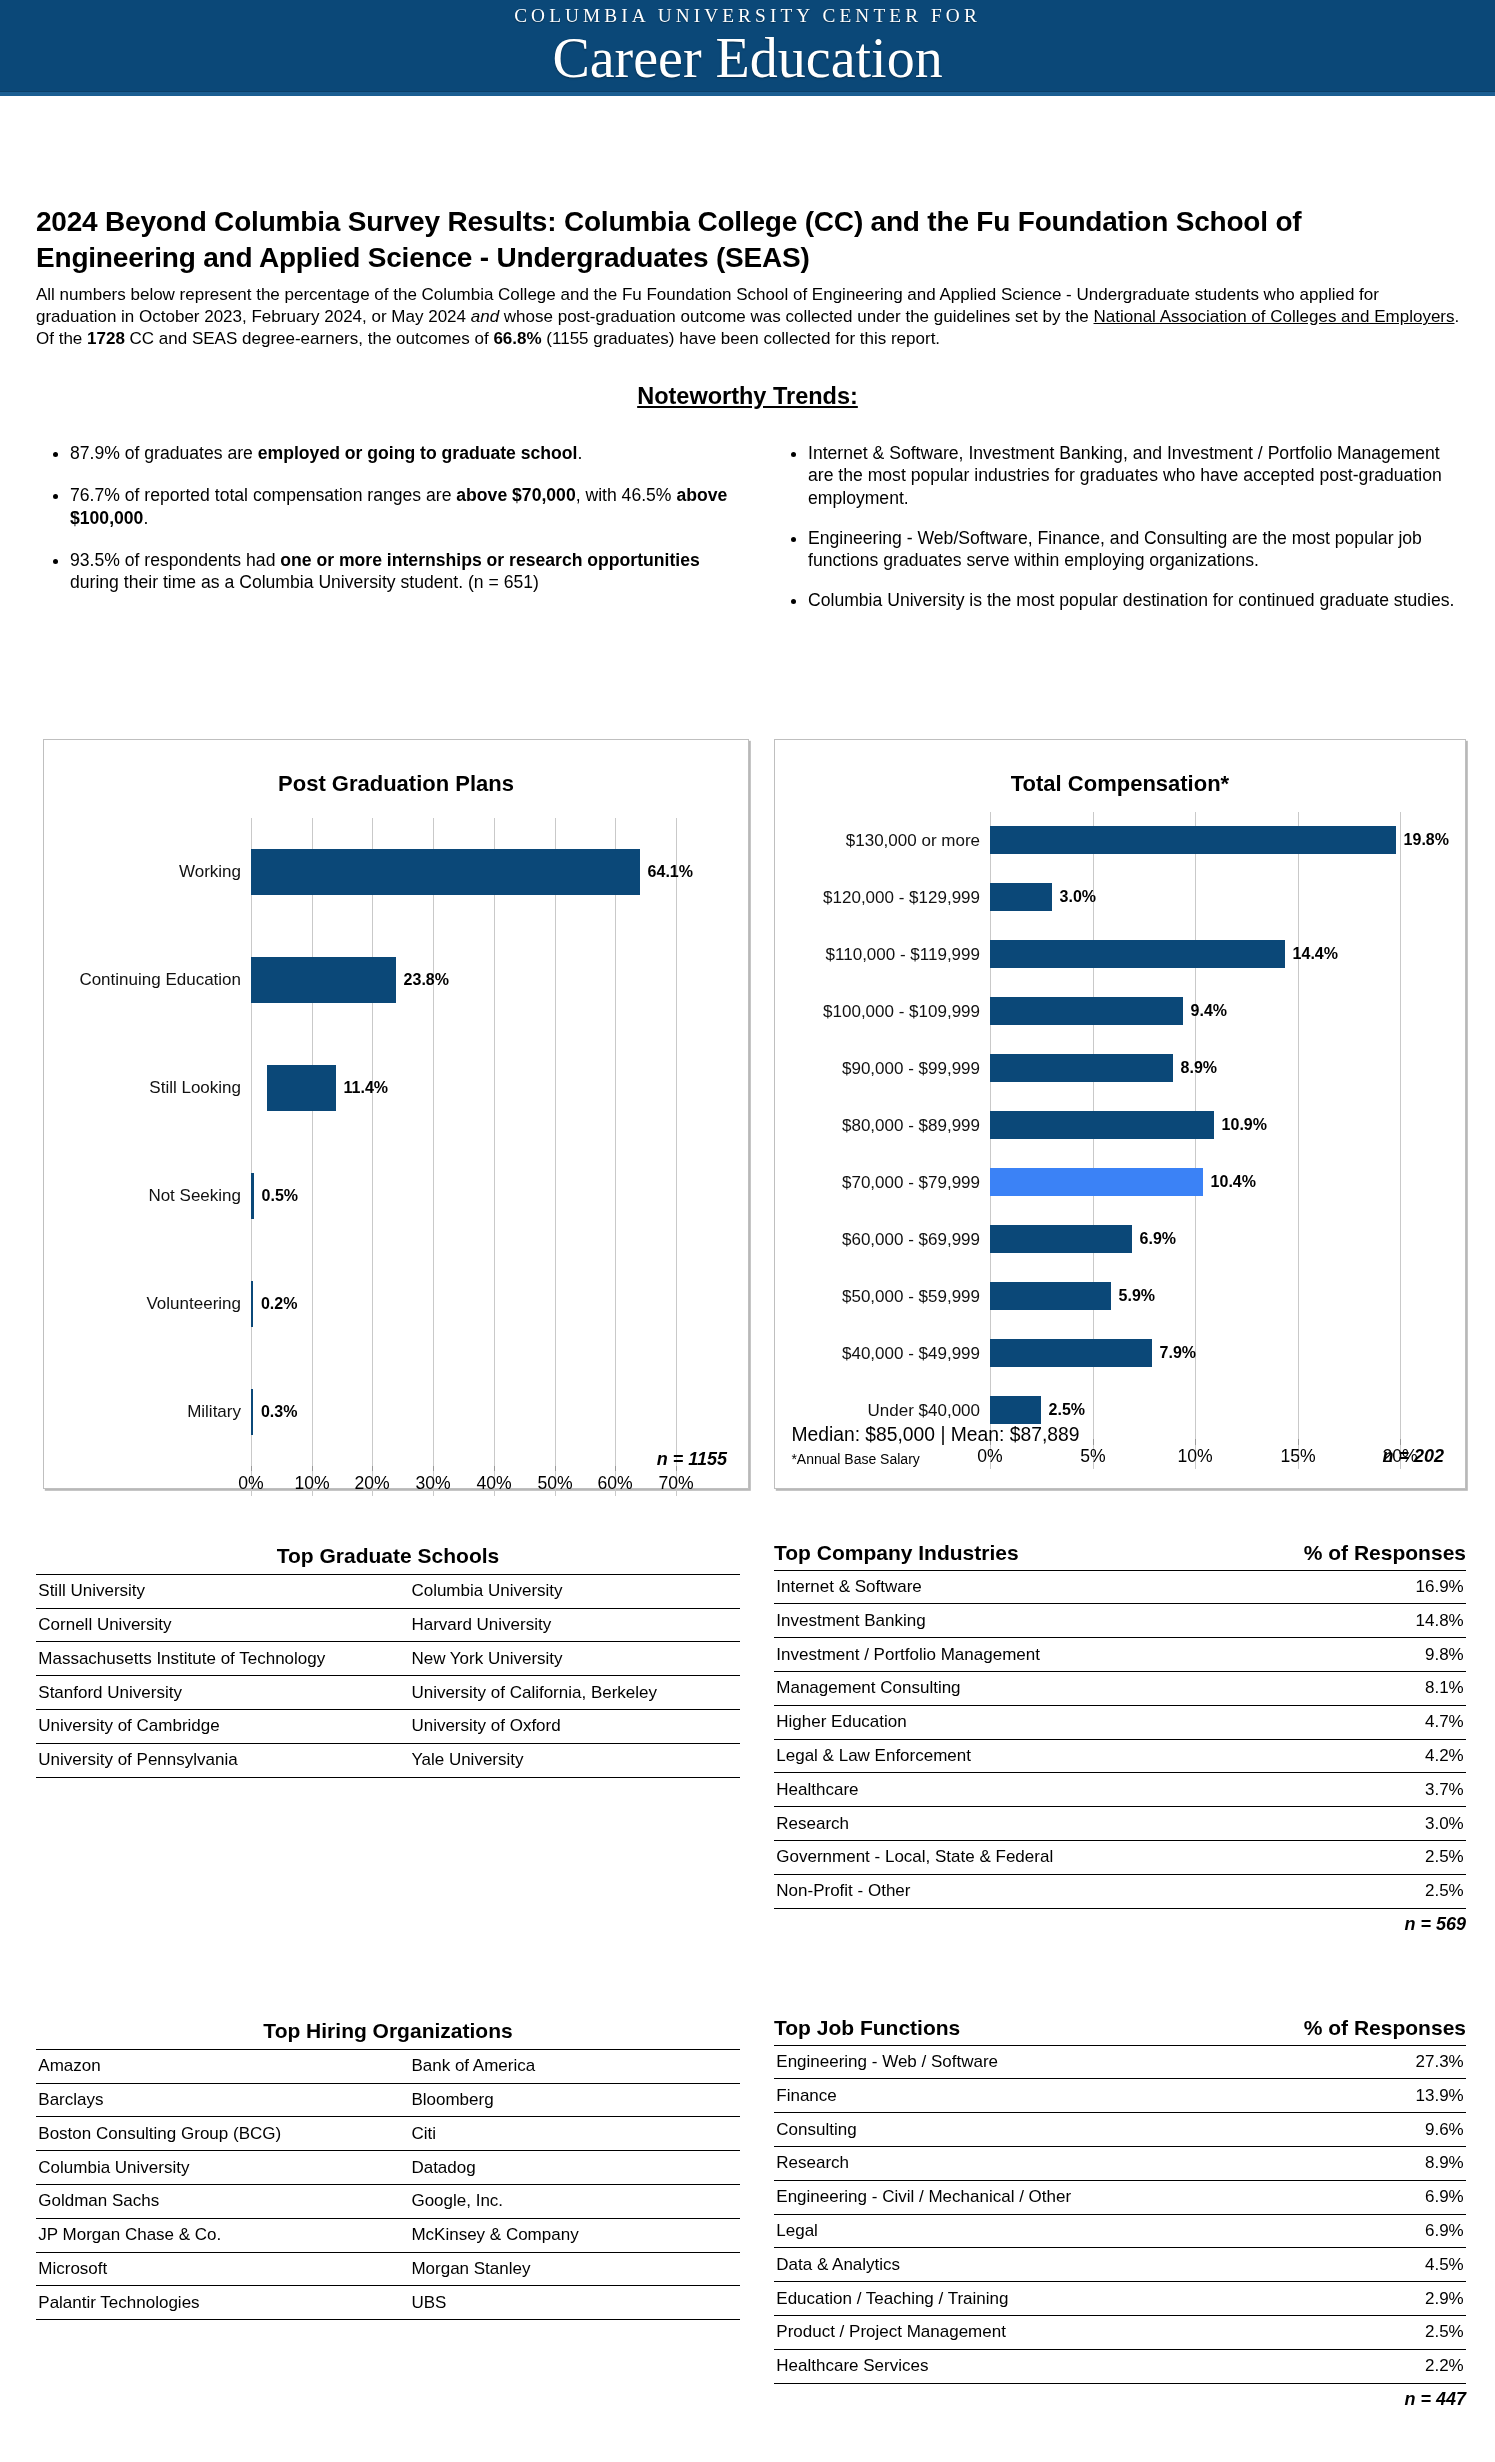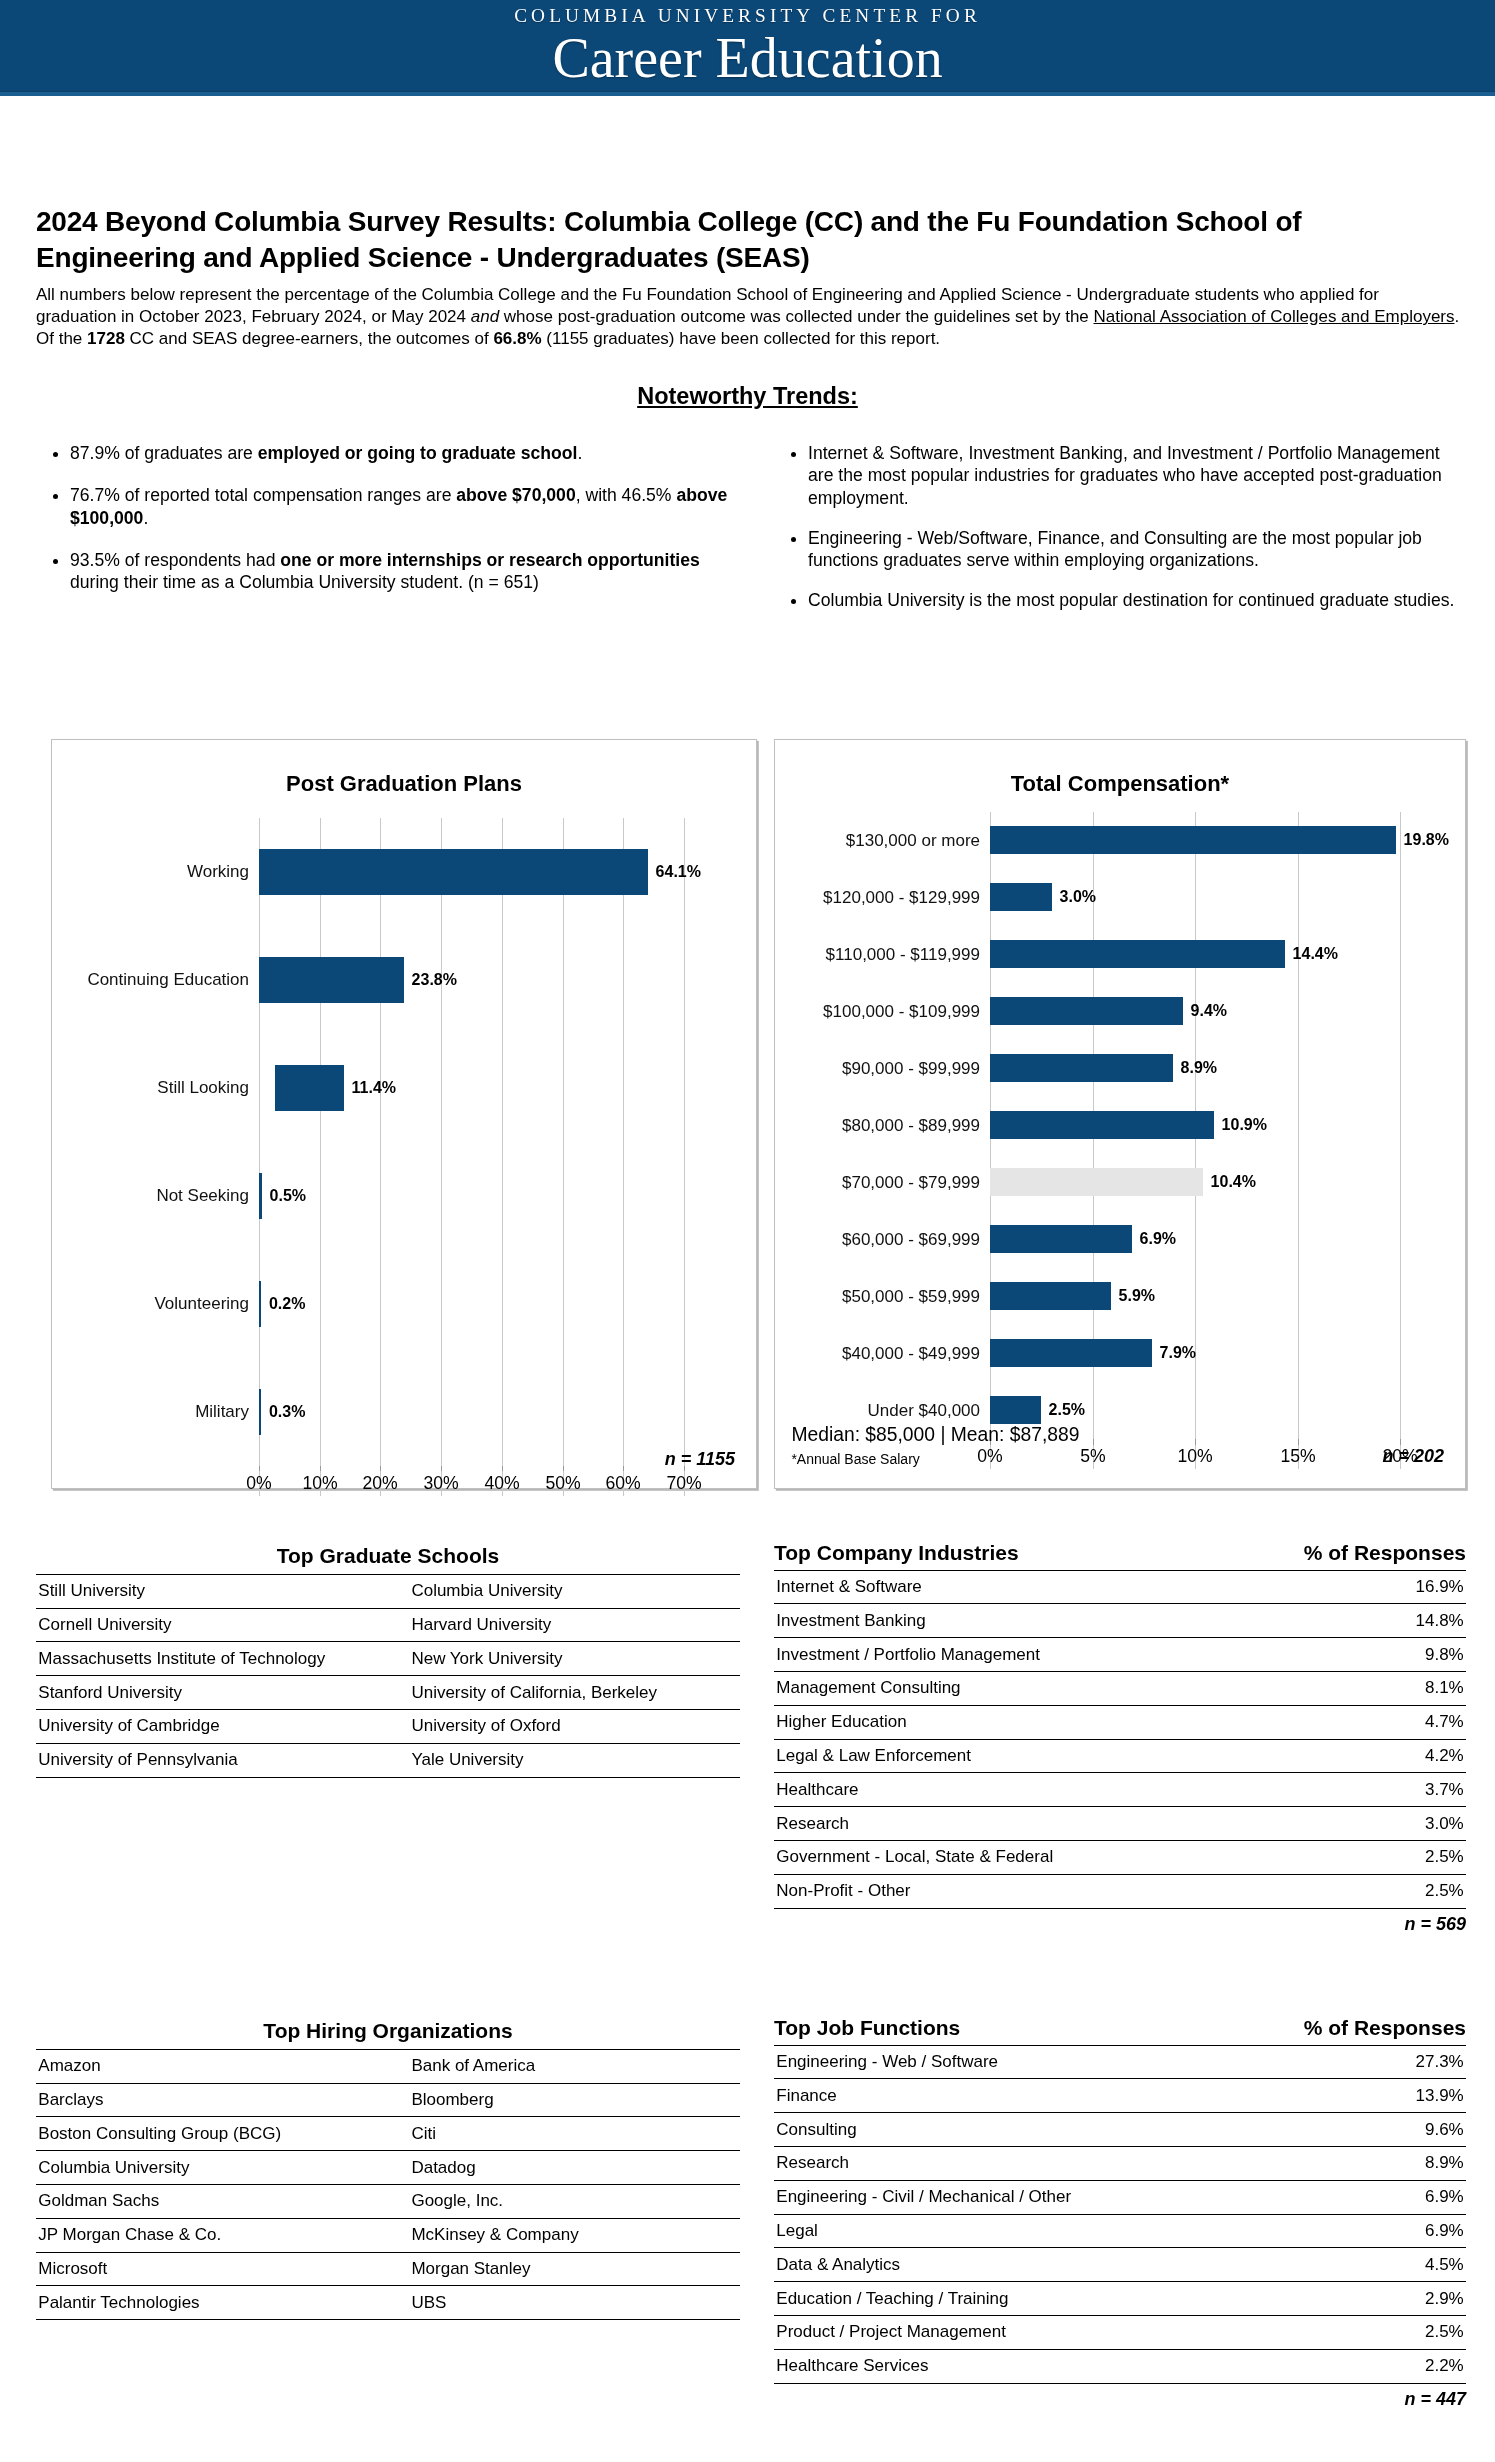--- a/index.html
+++ b/index.html
@@ -80,21 +80,21 @@
   .trend-list.tight li { margin-bottom:17.6px; }
   .trend-list li b { font-weight:bold; }
 
   
   .chart-panel {
     position:absolute;
     background:#fff;
     border:0.6px solid #bfbfbf;
     box-shadow:1.8px 1.8px 0 0 #b8b8b8;
   }
-  #panel-pgp { left:51px;   top:643px; width:706px; height:750px; }
+  #panel-pgp { left:43px;   top:643px; width:706px; height:750px; }
   #panel-tc  { left:774px; top:643px; width:692px; height:750px; }
 
   .chart-title {
     text-align:center; font-size:22px; font-weight:bold;
     margin-top:30.5px;
   }
 
   .chart-area { position:relative; }
 
   .row { display:flex; align-items:center; position:relative; }
@@ -347,21 +347,21 @@
             <div class="cat-label" style="width: 202px;">$80,000 - $89,999</div>
             <div class="track" style="width: 410px; height: 28px;">
               <div class="bar" style="width: 224px; background: rgb(11, 72, 120);">
                 <span class="bar-val">10.9%</span>
               </div>
             </div>
           </div>
           <div class="row" style="height: 57px;">
             <div class="cat-label" style="width: 202px;">$70,000 - $79,999</div>
             <div class="track" style="width: 410px; height: 28px;">
-              <div class="bar" style="width: 213px; background: #e5e5e5;">
+              <div class="bar" style="width: 213px; background: #3b82f6;">
                 <span class="bar-val">10.4%</span>
               </div>
             </div>
           </div>
           <div class="row" style="height: 57px;">
             <div class="cat-label" style="width: 202px;">$60,000 - $69,999</div>
             <div class="track" style="width: 410px; height: 28px;">
               <div class="bar" style="width: 142px; background: rgb(11, 72, 120);">
                 <span class="bar-val">6.9%</span>
               </div>

